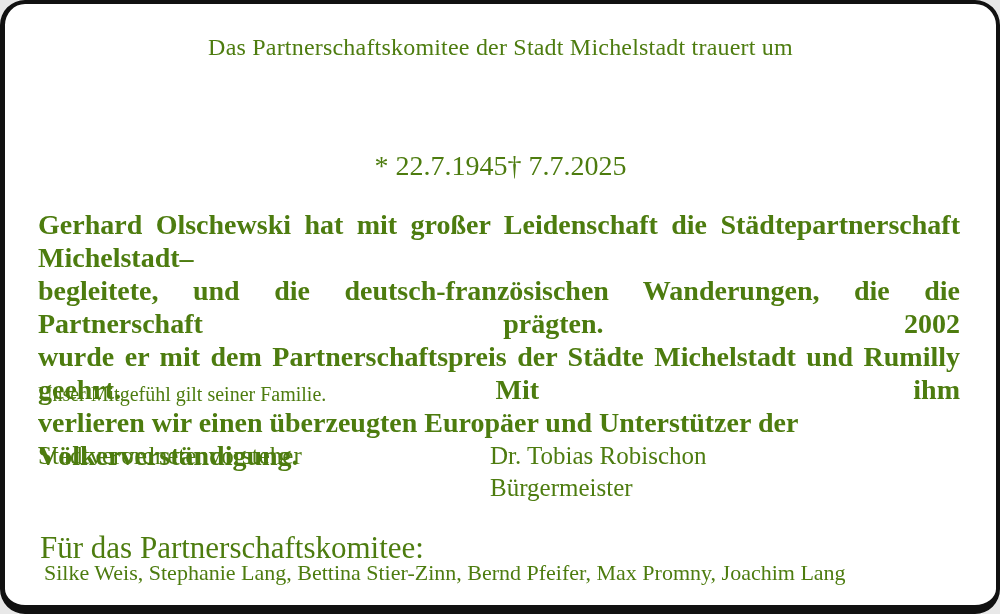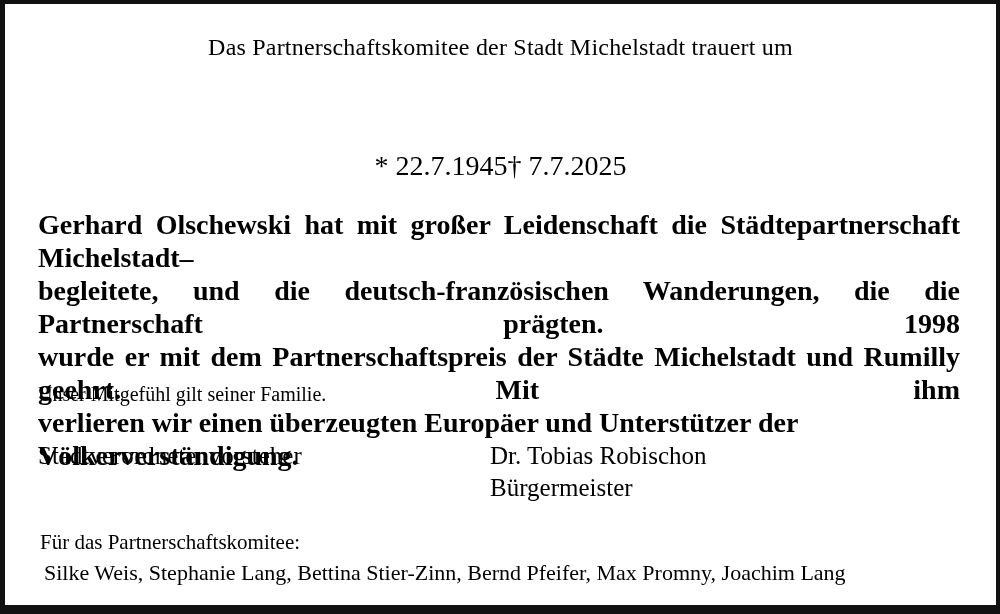--- a/index.html
+++ b/index.html
@@ -1,65 +1,66 @@
 <!DOCTYPE html>
 <html lang="de"><head>
 <meta charset="utf-8">
 <style>
   html,body{margin:0;padding:0;background:#e8e8e8;}
   .page{
     position:relative;
     width:1000px;height:614px;
     box-sizing:border-box;
     background:#ffffff;
-    color:#000000;
+    color:#4d7c0f;
     border-top:4px solid #111111;
     border-left:5px solid #111111;
     border-right:4px solid #111111;
     border-bottom:9px solid #111111;
     font-family:"Liberation Serif","DejaVu Serif",serif;
     overflow:hidden;
+    border-radius:25px;
   }
   .abs{position:absolute;}
   .centered{left:0;right:0;text-align:center;}
   .intro{top:30px;font-size:24px;letter-spacing:0.2px;}
   .deceased-name{top:84px;font-size:53px;font-weight:bold;letter-spacing:0.5px;}
   .dates{top:146px;font-size:28px;}
   .dates .birth{}
   .body-text{
     top:204px;left:33px;right:36px;
     font-size:28px;line-height:33px;
     text-align:left;
     font-weight:bold;
   }
   .jline{text-align:justify;text-align-last:justify;white-space:normal;}
   .lastline{text-align:left;}
   .condolence{top:379px;left:33px;font-size:20px;}
   .signatories{top:436px;left:33px;right:36px;font-size:25px;line-height:32px;}
   .sig-col{position:absolute;top:0;}
   .sig-left{left:0;}
   .sig-right{left:452px;font-family:Liberation Serif, serif;}
-  .committee-label{top:526px;left:35px;font-size:21px;}
+  .committee-label{top:526px;left:35px;font-size:31px;}
   .committee-members{top:556px;left:39px;font-size:22px;}
 </style>
 </head>
 <body>
 
 <div class="page">
 
   <div class="abs centered intro">Das Partnerschaftskomitee der Stadt Michelstadt trauert um</div>
 
 
   <div class="abs centered dates">
     <span class="birth">* 22.7.1945</span><span class="death">† 7.7.2025</span>
   </div>
 
   <div class="abs body-text">
     <div class="jline">Gerhard Olschewski hat mit großer Leidenschaft die Städtepartnerschaft Michelstadt–</div>
-    <div class="jline">begleitete, und die deutsch-französischen Wanderungen, die die Partnerschaft prägten. 1998</div>
+    <div class="jline">begleitete, und die deutsch-französischen Wanderungen, die die Partnerschaft prägten. 2002</div>
     <div class="jline">wurde er mit dem Partnerschaftspreis der Städte Michelstadt und Rumilly geehrt. Mit ihm</div>
     <div class="lastline">verlieren wir einen überzeugten Europäer und Unterstützer der Völkerverständigung.</div>
   </div>
 
   <div class="abs condolence">Unser Mitgefühl gilt seiner Familie.</div>
 
   <div class="abs signatories">
     <div class="sig-col sig-left">
       <div>Stadtverordnetenvorsteher</div>
     </div>

